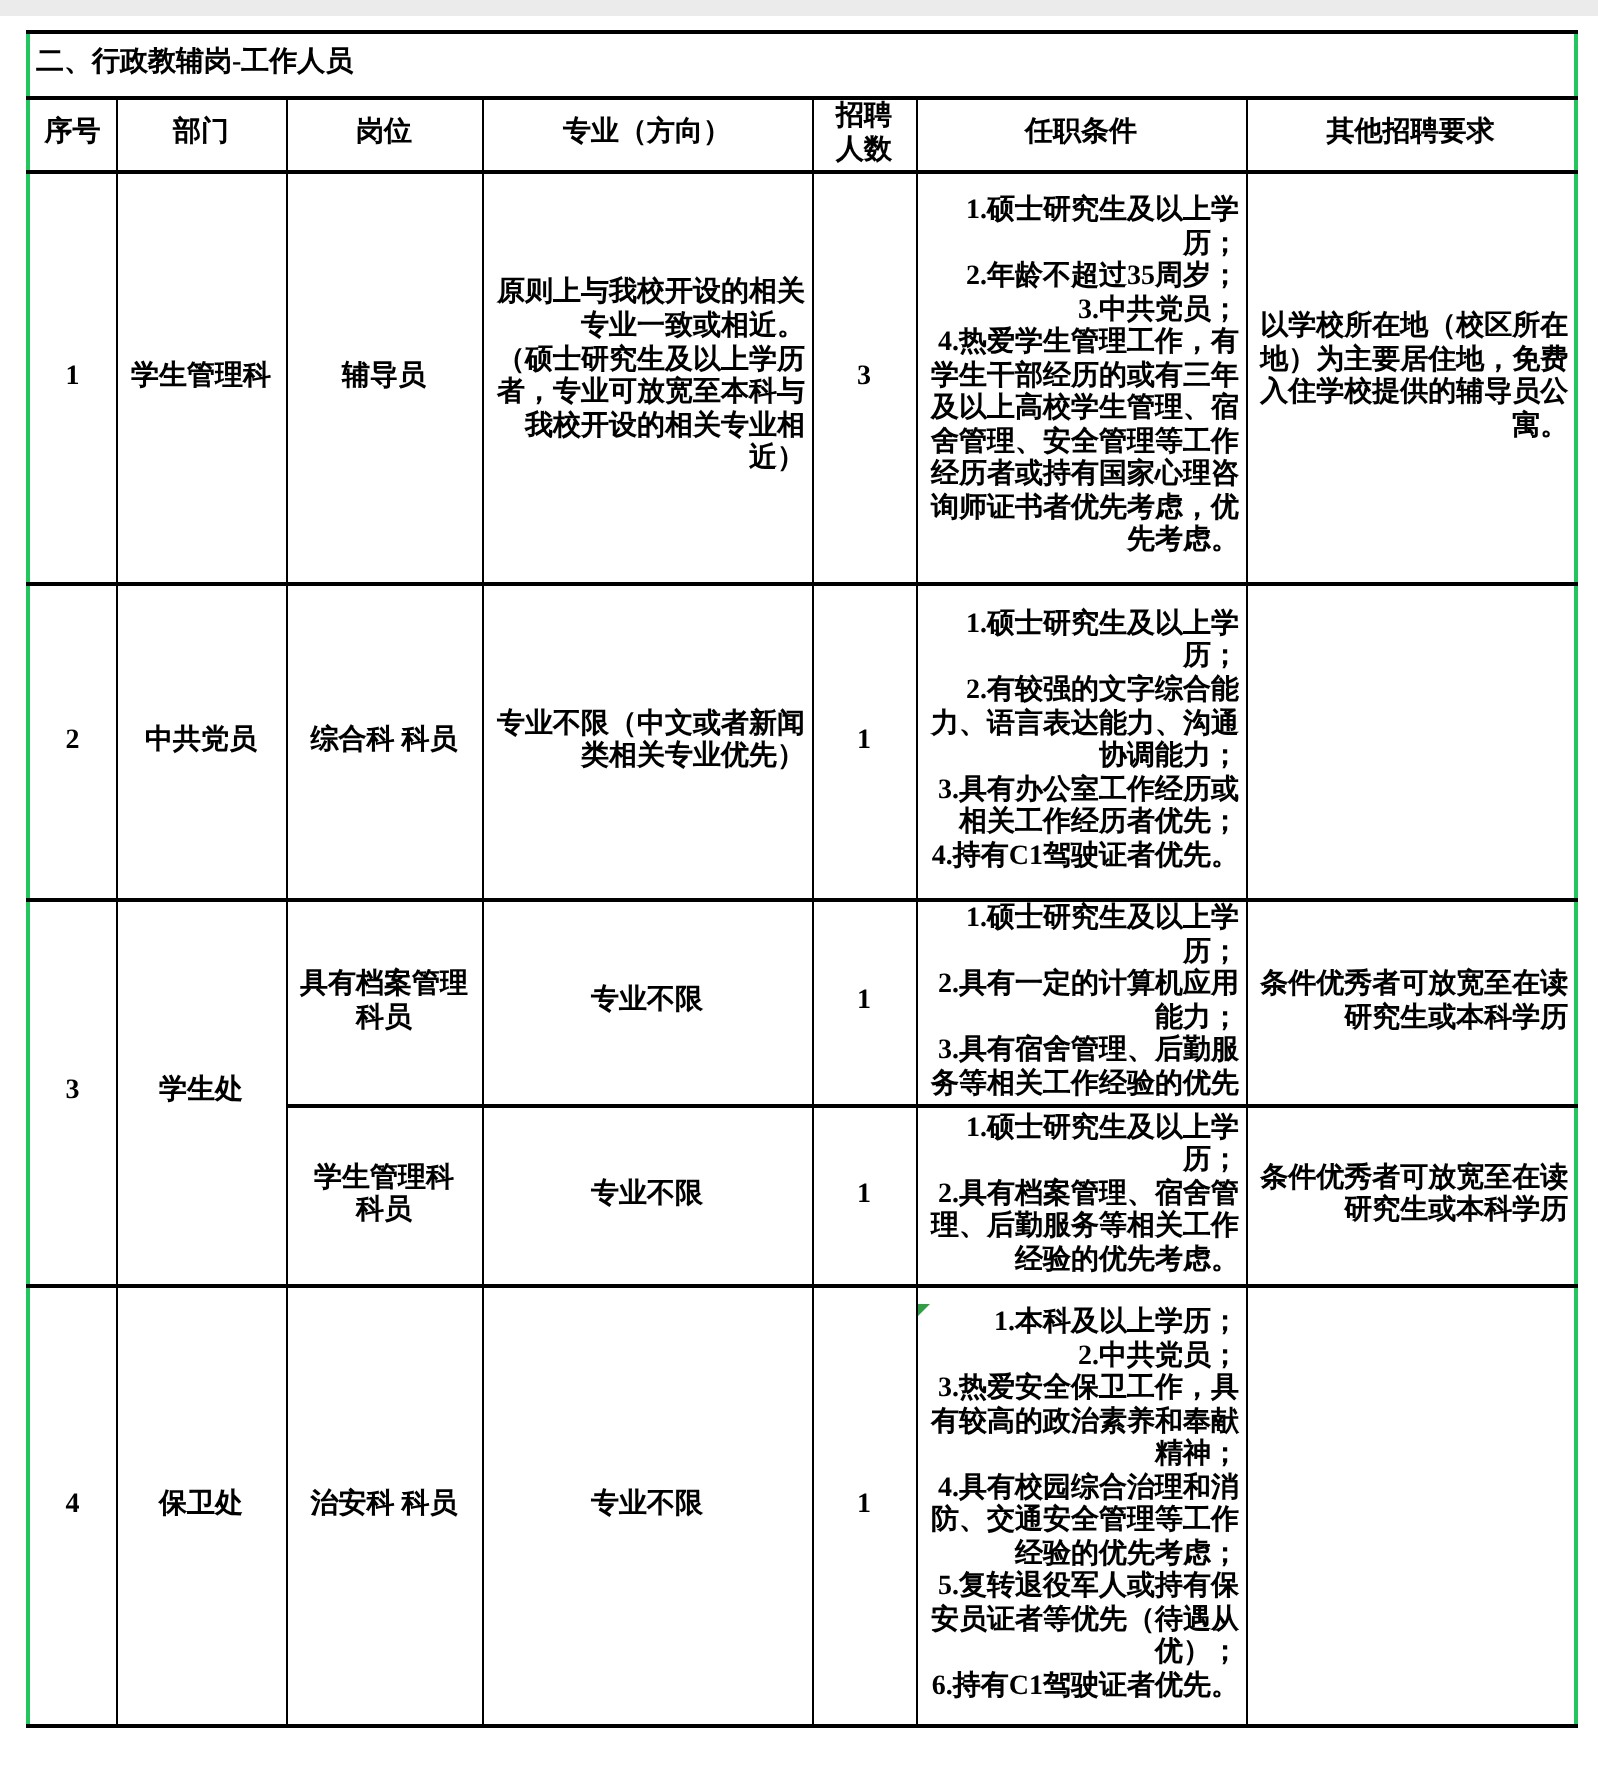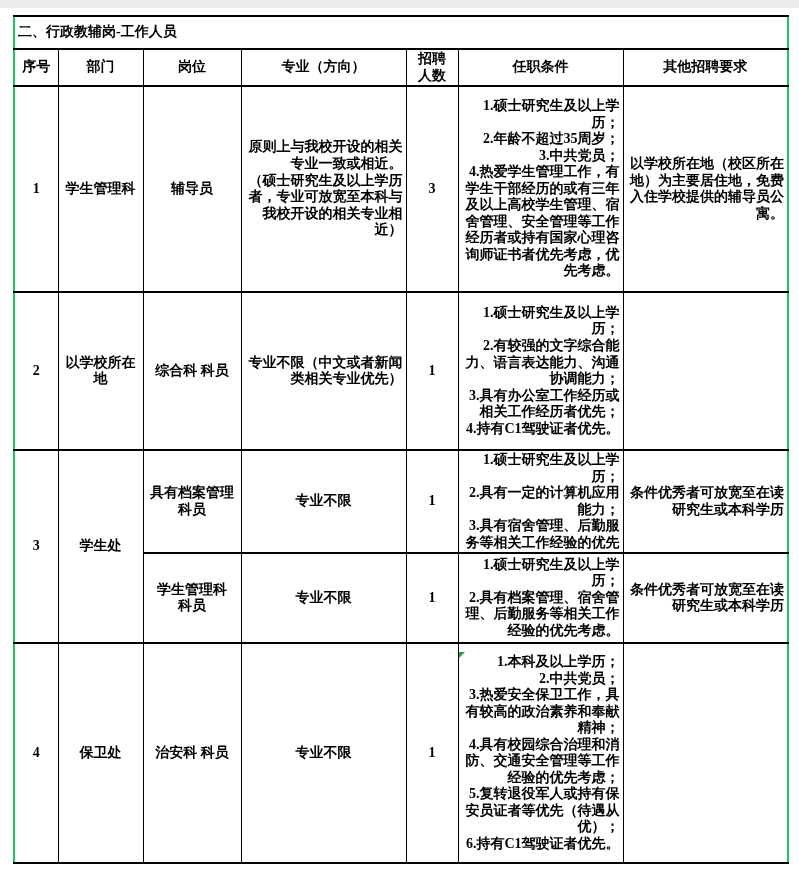--- a/index.html
+++ b/index.html
@@ -104,21 +104,21 @@
       <td class="c-center">3</td>
       <td class="cond">1.硕士研究生及以上学历；
 2.年龄不超过35周岁；
 3.中共党员；
 4.热爱学生管理工作，有学生干部经历的或有三年及以上高校学生管理、宿舍管理、安全管理等工作经历者或持有国家心理咨询师证书者优先考虑，优先考虑。</td>
       <td class="c-left">以学校所在地（校区所在地）为主要居住地，免费入住学校提供的辅导员公寓。</td>
     </tr>
 
     <tr class="h-r2">
       <td class="c-center">2</td>
-      <td class="c-center">以学校所在地</td>
+      <td class="c-center">中共党员</td>
       <td class="c-center">综合科 科员</td>
       <td class="c-left">专业不限（中文或者新闻类相关专业优先）</td>
       <td class="c-center">1</td>
       <td class="cond">1.硕士研究生及以上学历；
 2.有较强的文字综合能力、语言表达能力、沟通协调能力；
 3.具有办公室工作经历或相关工作经历者优先；
 4.持有C1驾驶证者优先。</td>
       <td class="c-left"></td>
     </tr>
 

